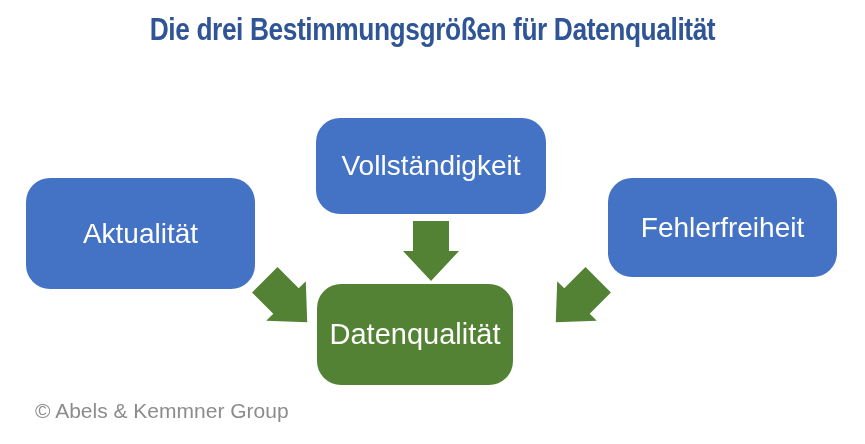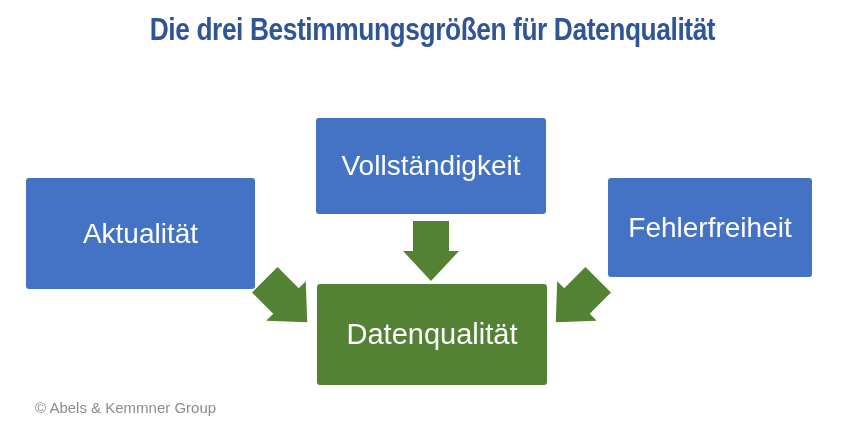--- a/index.html
+++ b/index.html
@@ -24,54 +24,54 @@
     color: var(--title, #2F5597);
     font-size: 31px;
     font-weight: 600;
     letter-spacing: -0.5px;
     transform: scaleX(0.85);
     transform-origin: 50% 50%;
     white-space: nowrap;
   }
   .box {
     position: absolute;
-    border-radius: 3px;
+    border-radius: 24px;
     display: flex;
     align-items: center;
     justify-content: center;
     color: #ffffff;
     font-size: 28px;
     font-weight: 400;
     white-space: nowrap;
     text-align: right;
   }
   .factor {
     background: var(--factor-box, #4472C4);
   }
   .result {
     background: var(--result-box, #548235);
   }
   .box-aktualitaet   { left: 26px;  top: 178px; width: 229px; height: 111px; }
   .box-vollstaendig  { left: 316px; top: 118px; width: 230px; height: 96px; }
-  .box-fehlerfrei    { left: 608px; top: 178px; width: 204px; height: 99px; }
-  .box-datenqualitaet{ left: 317px; top: 284px; width: 230px; height: 101px; font-size: 29px; }
+  .box-fehlerfrei    { left: 608px; top: 178px; width: 229px; height: 99px; }
+  .box-datenqualitaet{ left: 317px; top: 284px; width: 196px; height: 101px; font-size: 29px; }
   .arrow {
     position: absolute;
     color: var(--arrow, #548235);
   }
   .arrow svg { display: block; }
   .arrow-down       { left: 401px; top: 220px; }
   .arrow-down-right { left: 243px; top: 258px; }
   .arrow-down-left  { left: 534px; top: 258px; }
   .copyright {
     position: absolute;
     left: 35px;
     top: 399px;
     color: var(--copyright, #8C8C8C);
-    font-size: 15px;
+    font-size: 21px;
     font-weight: 400;
     white-space: nowrap;
   }
 </style>
 </head>
 <body>
 
 <div class="stage">
 
   <div class="title">Die drei Bestimmungsgrößen für Datenqualität</div>

